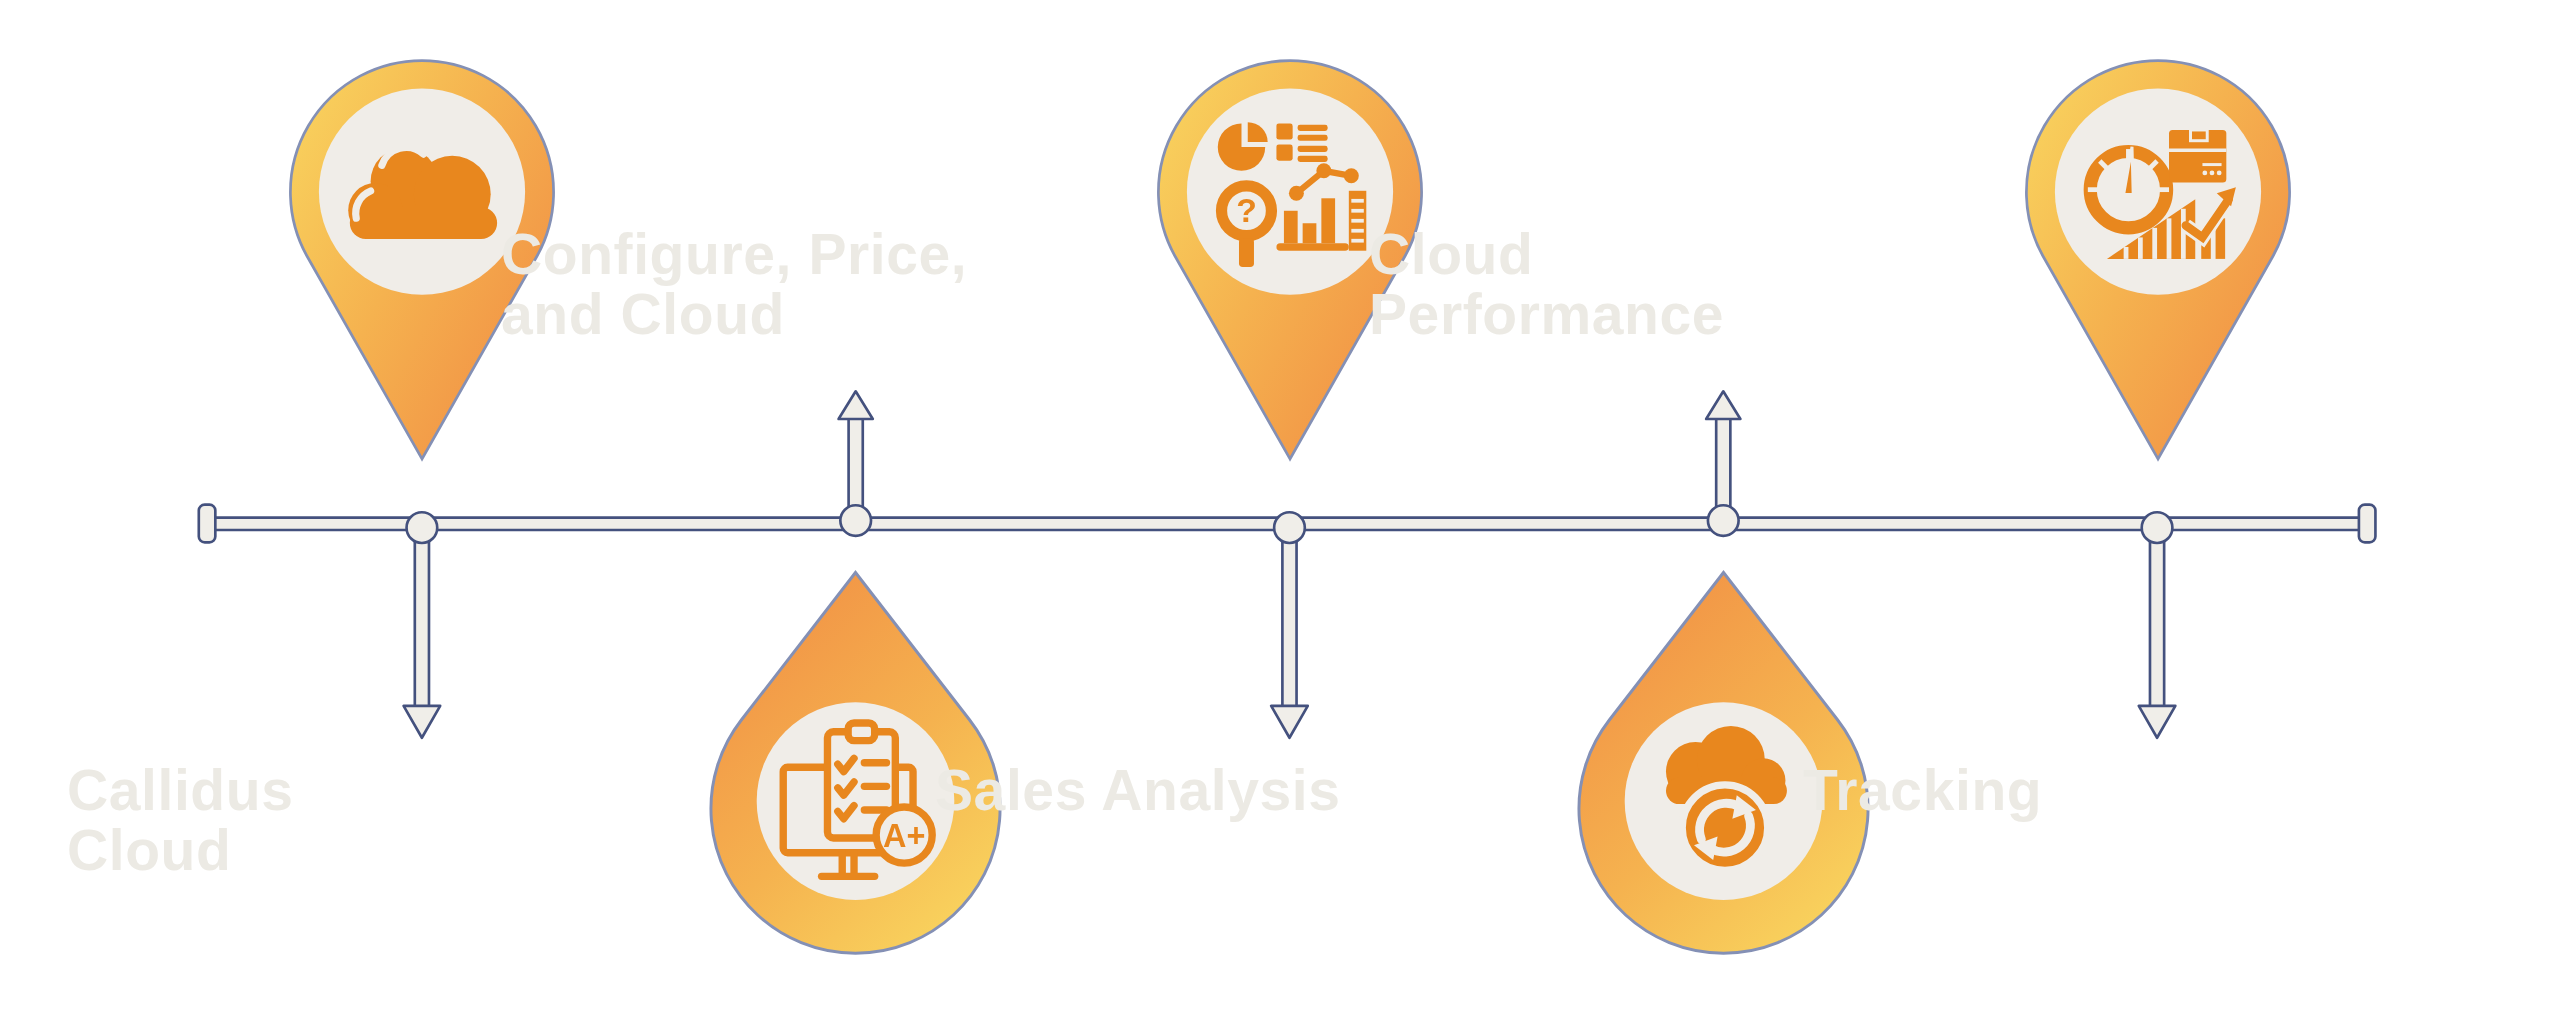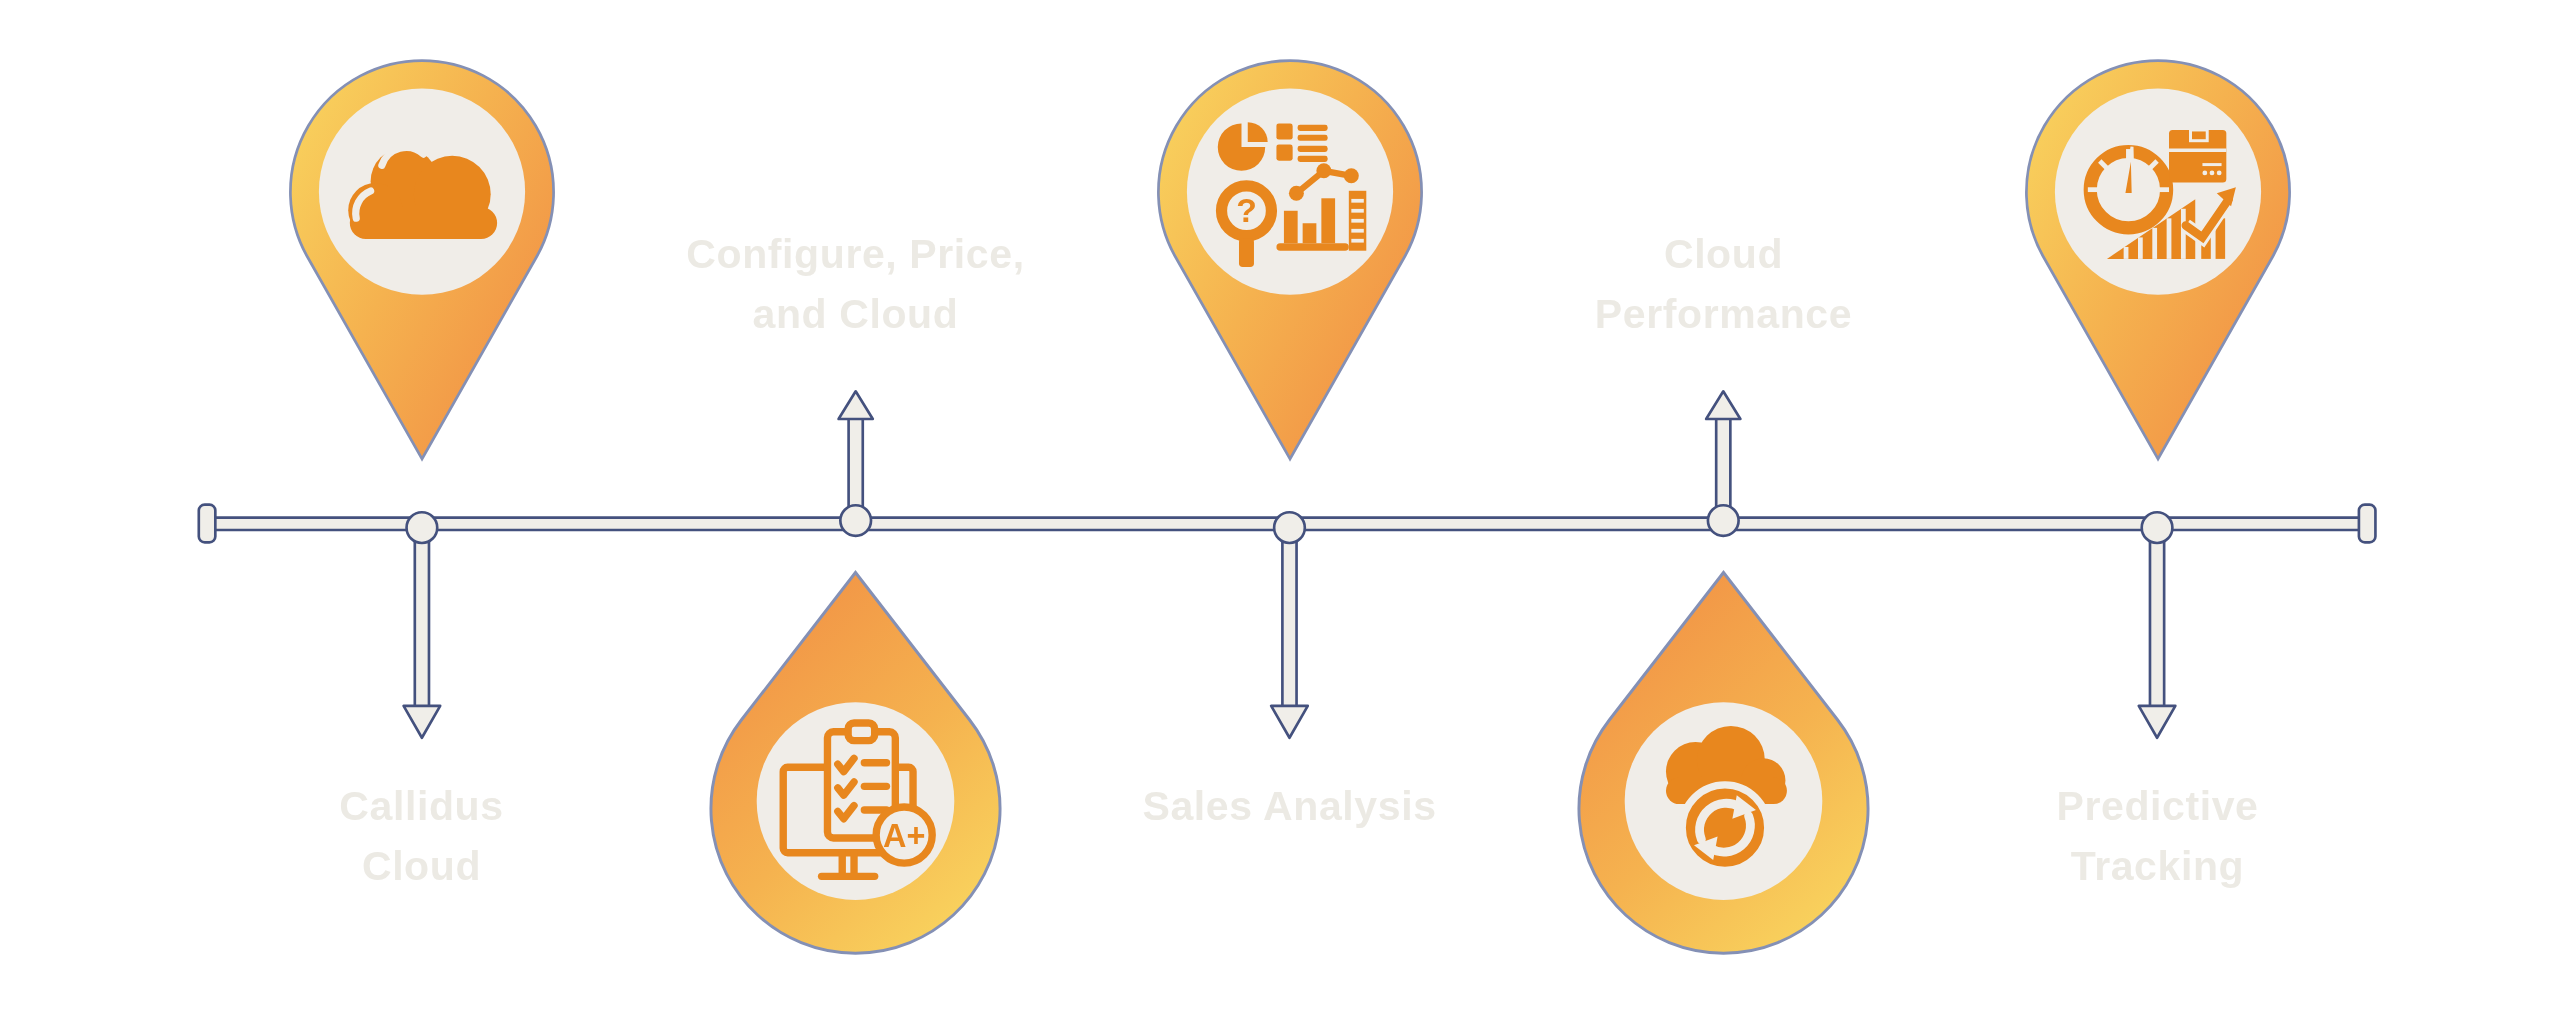--- a/index.html
+++ b/index.html
@@ -3,26 +3,26 @@
 <meta charset="utf-8">
 <style>
   html,body{margin:0;padding:0;background:#ffffff;}
   #page{position:relative;width:2576px;height:1011px;background:#ffffff;overflow:hidden;
         font-family:"Liberation Sans",sans-serif;}
   .marker{position:absolute;}
   .marker-pin{width:272px;height:407px;top:56px;}
   .marker-drop{width:295px;height:391px;top:568px;}
   .pin-0{left:286px;} .pin-2{left:1154px;} .pin-4{left:2022px;}
   .drop-1{left:708px;} .drop-3{left:1576px;}
-  .tl-label{position:absolute;width:709px;text-align:center;
-            font-size:41px;line-height:60px;font-weight:bold;color:#ECEAE4;
+  .tl-label{position:absolute;width:709px;text-align:left;
+            font-size:57px;line-height:60px;font-weight:bold;color:#ECEAE4;
             letter-spacing:0.6px;}
   .tl-label span{display:block;}
   .label-above{top:224px;}
-  .label-below{top:776px;}
+  .label-below{top:760px;}
   .lbl-0{left:67px;} .lbl-1{left:501px;} .lbl-2{left:935px;}
   .lbl-3{left:1369px;} .lbl-4{left:1803px;}
   #timeline-svg{position:absolute;left:0;top:0;width:2576px;height:1011px;}
 </style>
 </head>
 <body>
 
 <div id="page">
 
   <svg width="0" height="0" style="position:absolute">
@@ -223,18 +223,17 @@
     <span>and Cloud</span>
   </div>
   <div class="tl-label label-below lbl-2">
     <span>Sales Analysis</span>
   </div>
   <div class="tl-label label-above lbl-3">
     <span>Cloud</span>
     <span>Performance</span>
   </div>
   <div class="tl-label label-below lbl-4">
-    <span>Predictive</span>
     <span>Tracking</span>
   </div>
 
 </div>
 
 
 </body></html>

